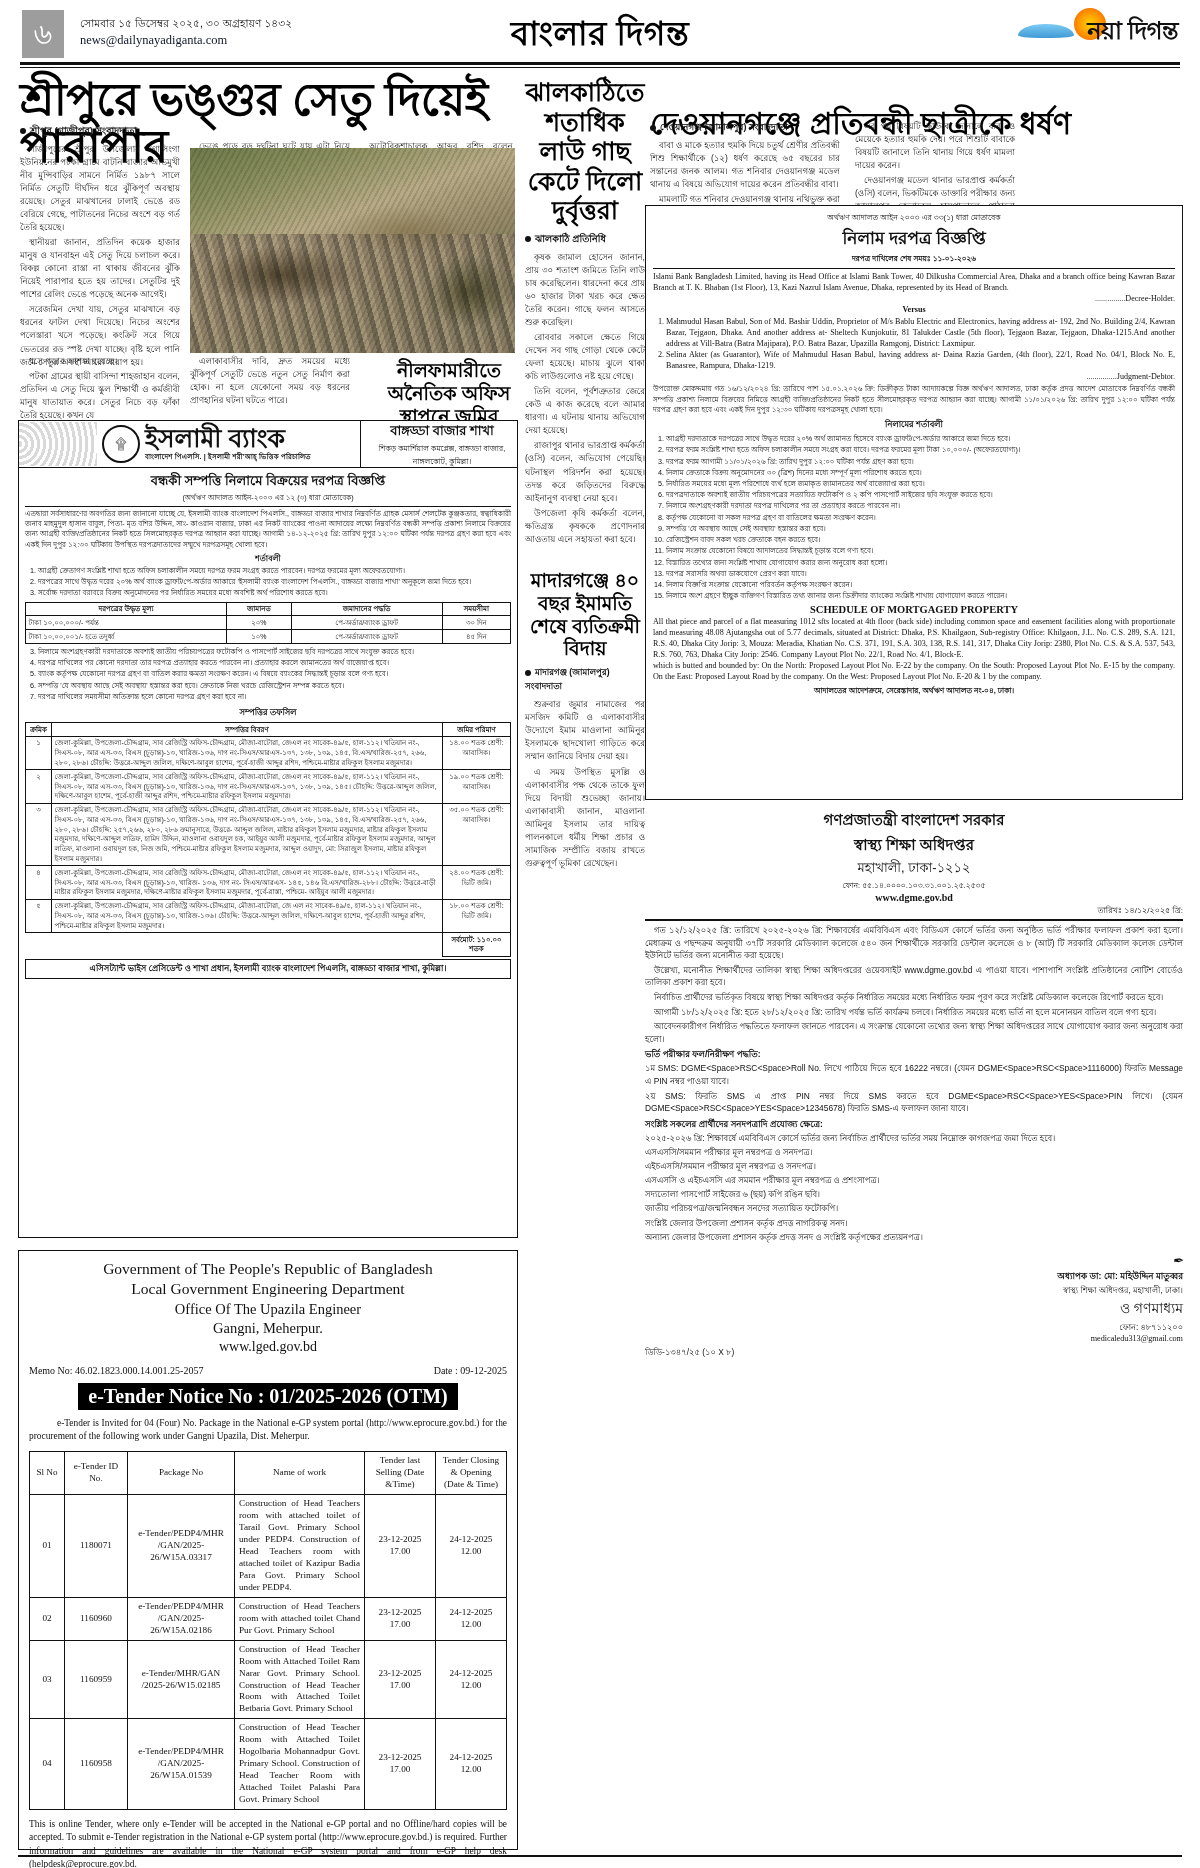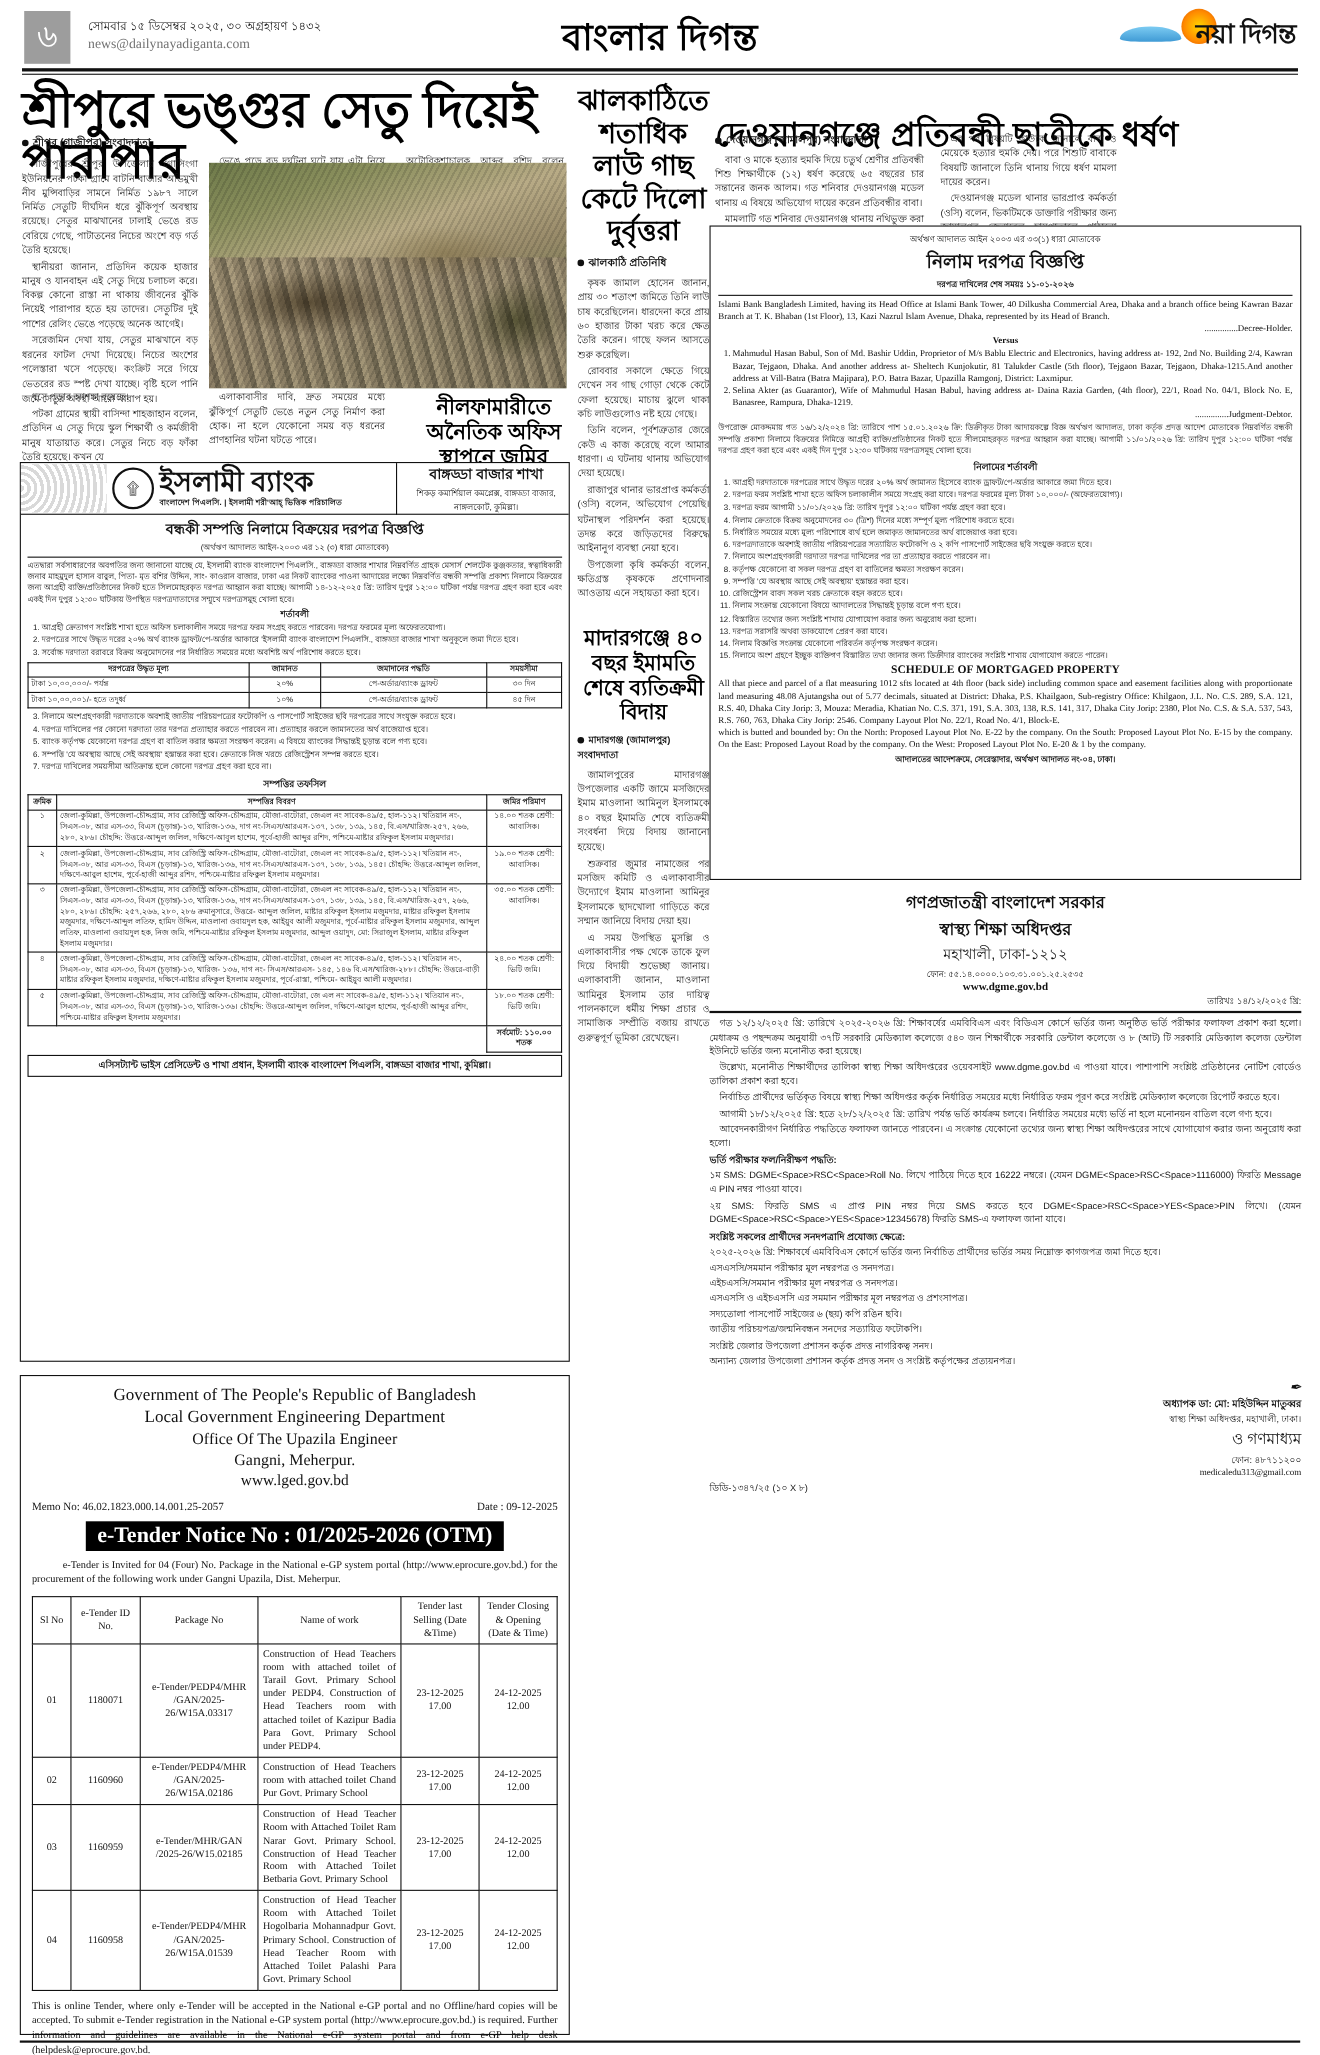--- a/index.html
+++ b/index.html
@@ -5,21 +5,21 @@
   html,body{margin:0;padding:0;background:#ffffff;}
   body{width:1200px;height:1868px;position:relative;font-family:"Liberation Serif",serif;color:#111;}
   .page{width:1200px;height:1868px;position:relative;overflow:hidden;background:#fff;}
 
   
   .masthead{position:absolute;left:0;top:0;width:1200px;height:62px;}
   .folio-box{position:absolute;left:22px;top:10px;width:42px;height:48px;background:#9d9d9d;
              display:flex;align-items:center;justify-content:center;}
   .folio-num{font-size:29px;color:#fff;font-family:"Liberation Serif",serif;line-height:1;}
   .dateline{position:absolute;left:80px;top:16px;font-size:10.5px;letter-spacing:.1px;color:#111;}
-  .emailline{position:absolute;left:80px;top:33px;font-size:12.5px;color:#737373;}
+  .emailline{position:absolute;left:80px;top:33px;font-size:12.5px;color:#0f172a;}
   .centre-title{position:absolute;left:0;right:0;top:8px;text-align:center;font-size:33px;font-weight:700;
                 letter-spacing:.5px;color:#000;}
   .logo{position:absolute;right:22px;top:6px;width:210px;height:52px;}
   .logo-text{position:absolute;left:0;top:6px;width:210px;text-align:right;font-size:24px;font-weight:700;color:#111;letter-spacing:-.5px;}
   .sun{position:absolute;right:72px;top:2px;width:32px;height:32px;border-radius:50%;
        background:radial-gradient(circle at 50% 50%, #ffd400 0%, #ff8a00 60%, #d94f00 100%);}
   .wave{position:absolute;right:104px;top:18px;width:56px;height:14px;
         background:linear-gradient(#6ec6f1,#2a8fd0);border-radius:50% 50% 40% 40%/80% 80% 20% 20%;opacity:.9;}
 
   .rule-top{position:absolute;left:20px;right:20px;top:62px;height:2.5px;background:#111;}
@@ -201,21 +201,20 @@
       <p>ক্ষতিগ্রস্ত ব্যবসায়ী মো: পারভেজ জানান, তার মুদি দোকান, মনু বেকারি, দুইটি সারের দোকান, তিনটি সবজির দোকান এবং একটি সেলুন সম্পূর্ণ পুড়ে গেছে।</p>
       <p>পটিয়া ফায়ার সার্ভিসের দুটি ইউনিট ও ডিজেল সেট নিয়ে কাজ শুরু করে। স্থানীয়দের সহায়তায় প্রায় দেড় ঘণ্টা চেষ্টা চালিয়ে আগুন নিয়ন্ত্রণে আনা হয়।</p>
       <p>ফায়ার সার্ভিসের কর্মকর্তা বলেন, বৈদ্যুতিক শর্টসার্কিট থেকে আগুনের সূত্রপাত হতে পারে। ক্ষয়ক্ষতির পরিমাণ তদন্ত করে নিরূপণ করা হবে বলে তিনি জানান।</p>
     </div>
   </div>
 
   <div style="position:absolute;left:525px;top:570px;width:120px;">
     <div class="hl-small bn">মাদারগঞ্জে ৪০ বছর ইমামতি শেষে ব্যতিক্রমী বিদায়</div>
     <div class="byline bn" style="margin-top:5px;font-size:8.6px;"><span class="dot"></span><span>মাদারগঞ্জ (জামালপুর) সংবাদদাতা</span></div>
     <div class="body-col bn">
-      <p>জামালপুরের মাদারগঞ্জ উপজেলার একটি জামে মসজিদের ইমাম মাওলানা আমিনুল ইসলামকে ৪০ বছর ইমামতি শেষে ব্যতিক্রমী সংবর্ধনা দিয়ে বিদায় জানানো হয়েছে।</p>
       <p>শুক্রবার জুমার নামাজের পর মসজিদ কমিটি ও এলাকাবাসীর উদ্যোগে ইমাম মাওলানা আমিনুর ইসলামকে ছাদখোলা গাড়িতে করে সম্মান জানিয়ে বিদায় দেয়া হয়।</p>
       <p>এ সময় উপস্থিত মুসল্লি ও এলাকাবাসীর পক্ষ থেকে তাকে ফুল দিয়ে বিদায়ী শুভেচ্ছা জানায়। এলাকাবাসী জানান, মাওলানা আমিনুর ইসলাম তার দায়িত্ব পালনকালে ধর্মীয় শিক্ষা প্রচার ও সামাজিক সম্প্রীতি বজায় রাখতে গুরুত্বপূর্ণ ভূমিকা রেখেছেন।</p>
     </div>
   </div>
 
   <div style="position:absolute;left:650px;top:78px;width:530px;">
     <div class="hl-right bn">দেওয়ানগঞ্জে প্রতিবন্ধী ছাত্রীকে ধর্ষণ</div>
   </div>
   <div style="position:absolute;left:650px;top:120px;width:190px;">
     <div class="byline bn" style="font-size:9px;"><span class="dot"></span><span>দেওয়ানগঞ্জ (জামালপুর) সংবাদদাতা</span></div>

